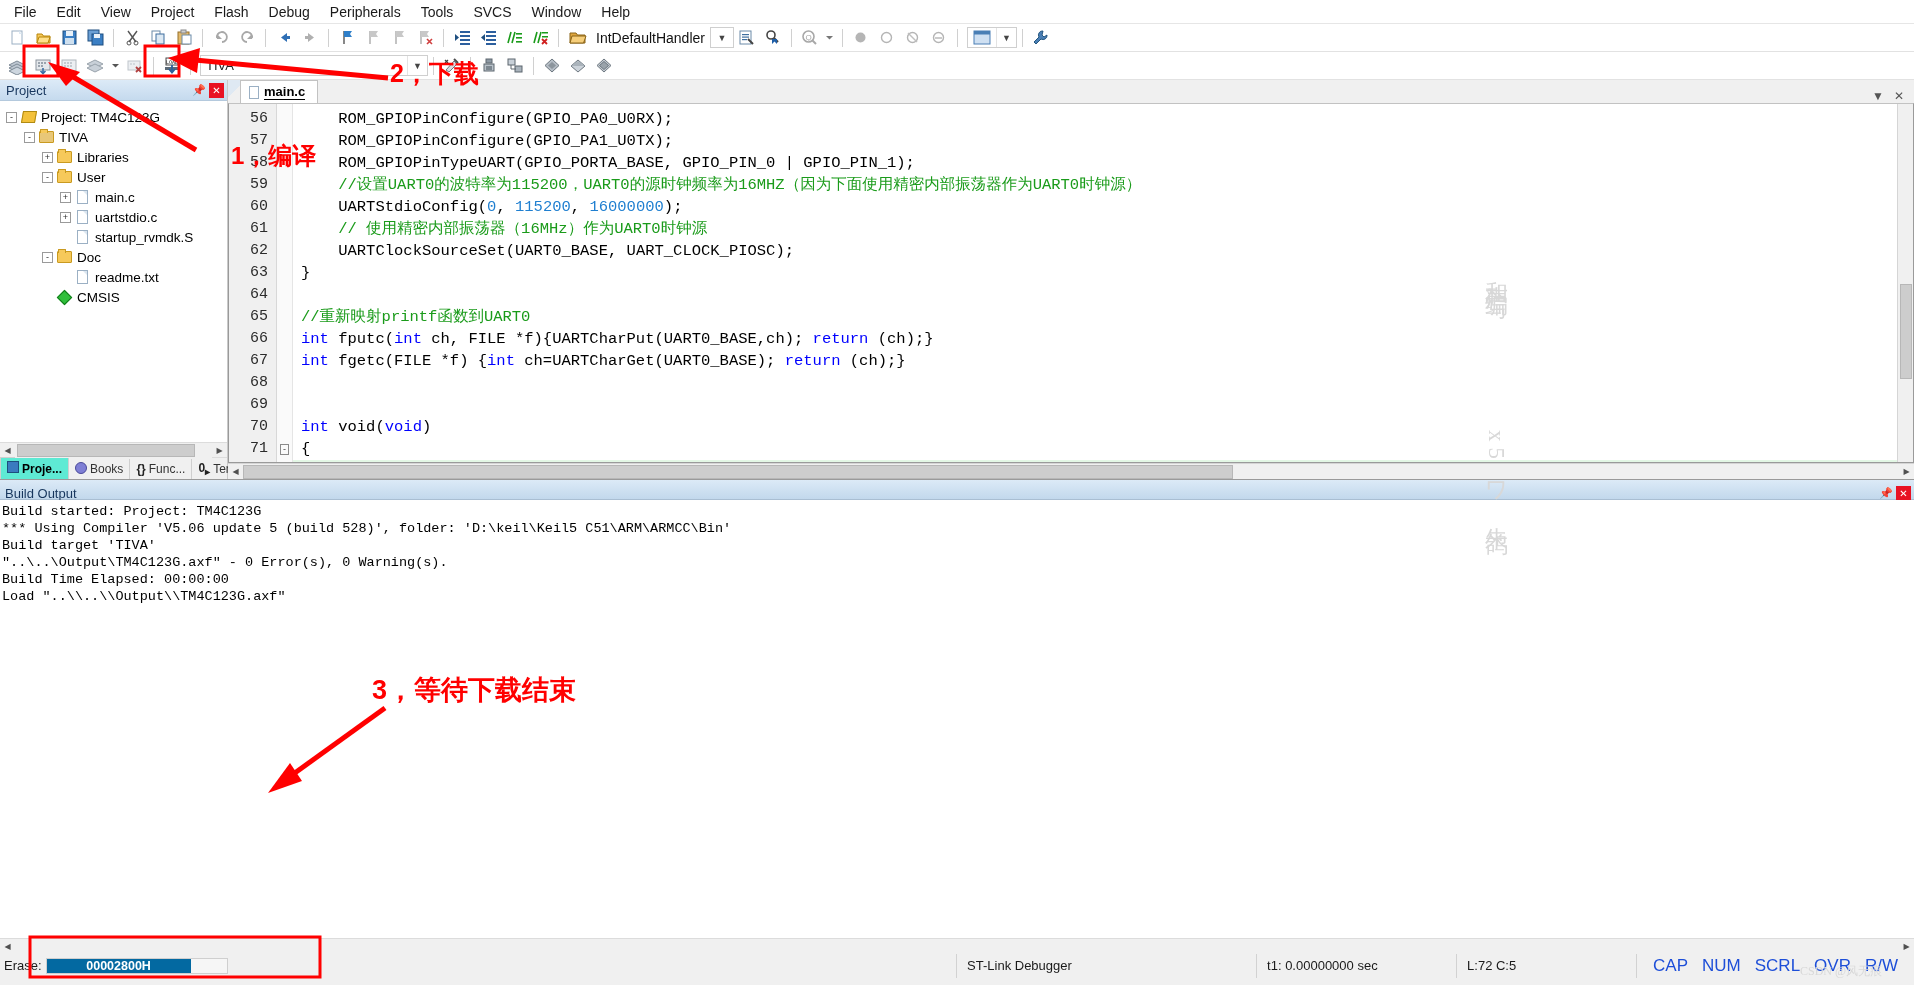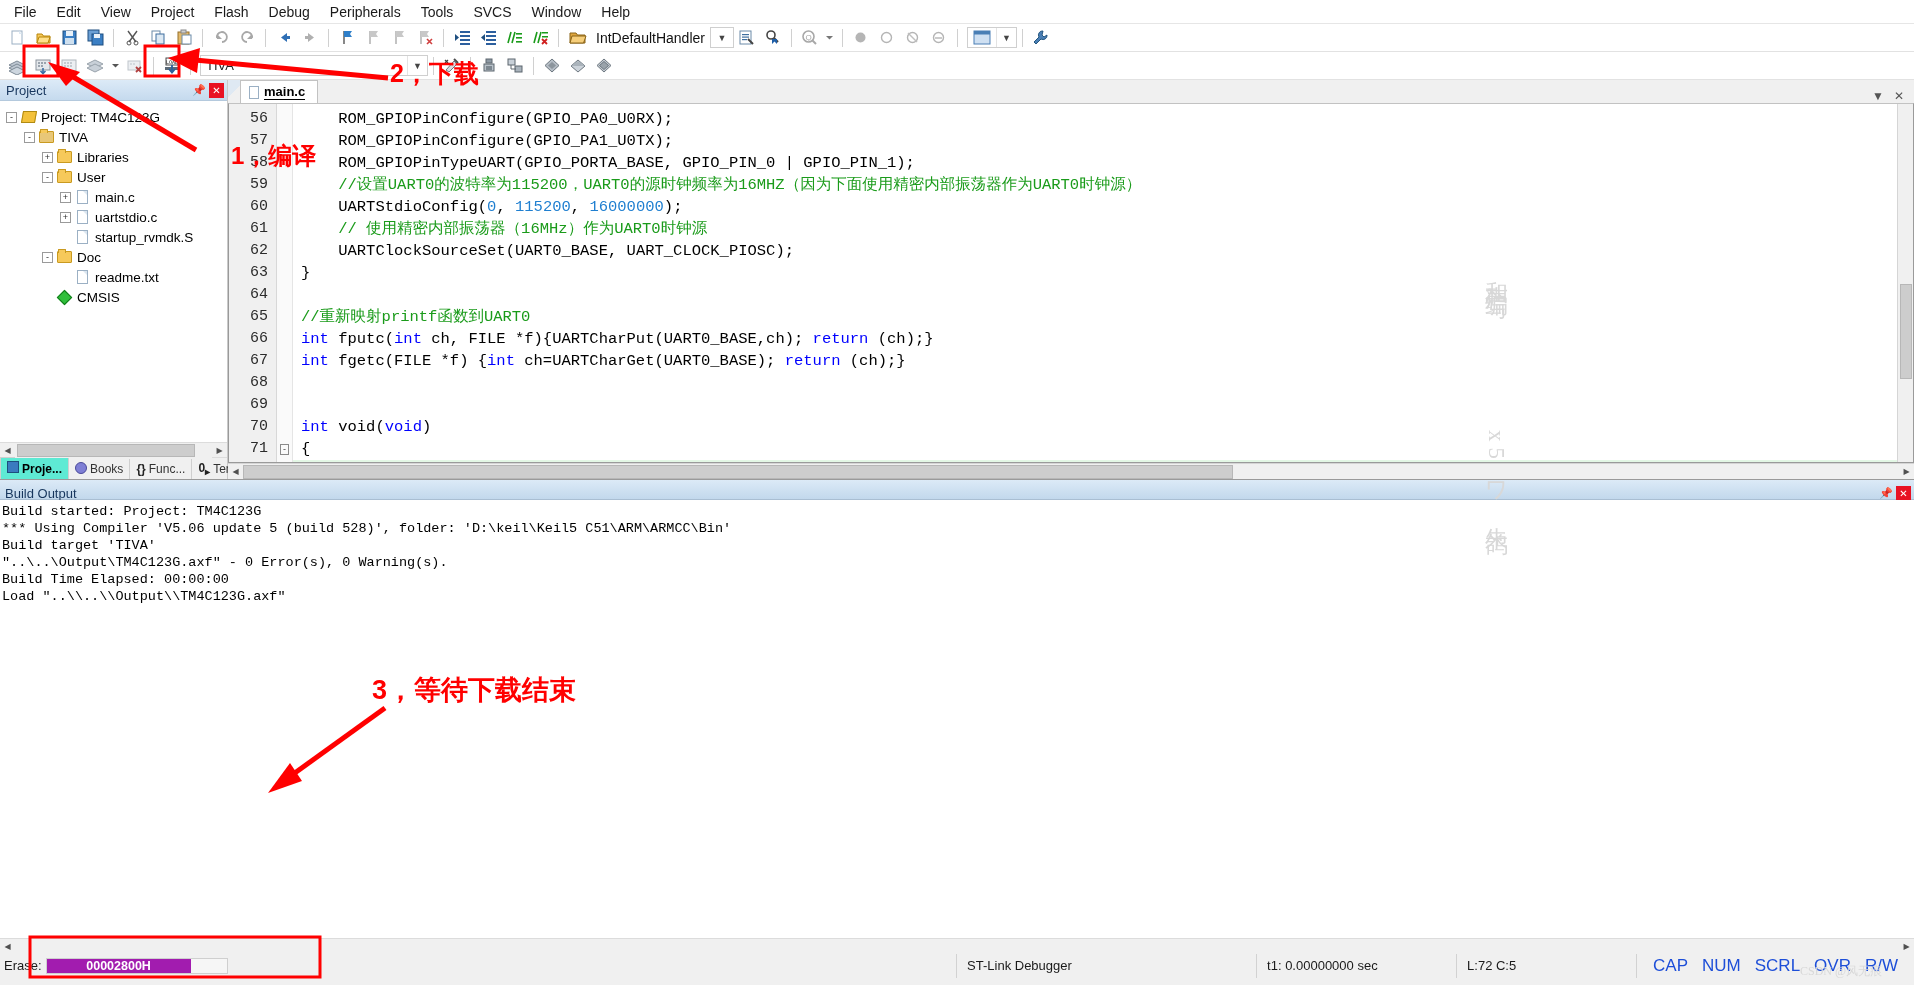--- a/index.html
+++ b/index.html
@@ -152,21 +152,21 @@
                    border-top:1px solid #dcdcdc; }
 
   
   #statusbar { height:24px; background:#f0f0f0; display:flex; align-items:center;
                border-top:1px solid #d2d2d2; font-size:13px; color:#1a1a1a; }
   #statusbar .seg { height:24px; display:flex; align-items:center; padding:0 10px;
                     border-right:1px solid #d2d2d2; }
   .prog-label { padding:0 4px 0 2px; font-size:13px; }
   .prog-outer { width:182px; height:16px; background:#f6f6f6; border:1px solid #cfcfcf;
                 position:relative; }
-  .prog-fill { position:absolute; left:0; top:0; bottom:0; background:#a21caf;
+  .prog-fill { position:absolute; left:0; top:0; bottom:0; background:#0369a1;
                display:flex; align-items:center; justify-content:center;
                color:#fff; font-size:12.5px; font-weight:bold; }
   .indicator { padding:0 6px; color:#1d4ed8; font-size:17px; }
 
   
   .anno { position:absolute; color:#ff0000; font-weight:bold; pointer-events:none; z-index:50;
           font-family:"Liberation Sans", sans-serif; }
   .watermark { position:absolute; color:#d8d8d8; z-index:5; pointer-events:none;
                font-family:"Liberation Serif", serif; }
 </style>

